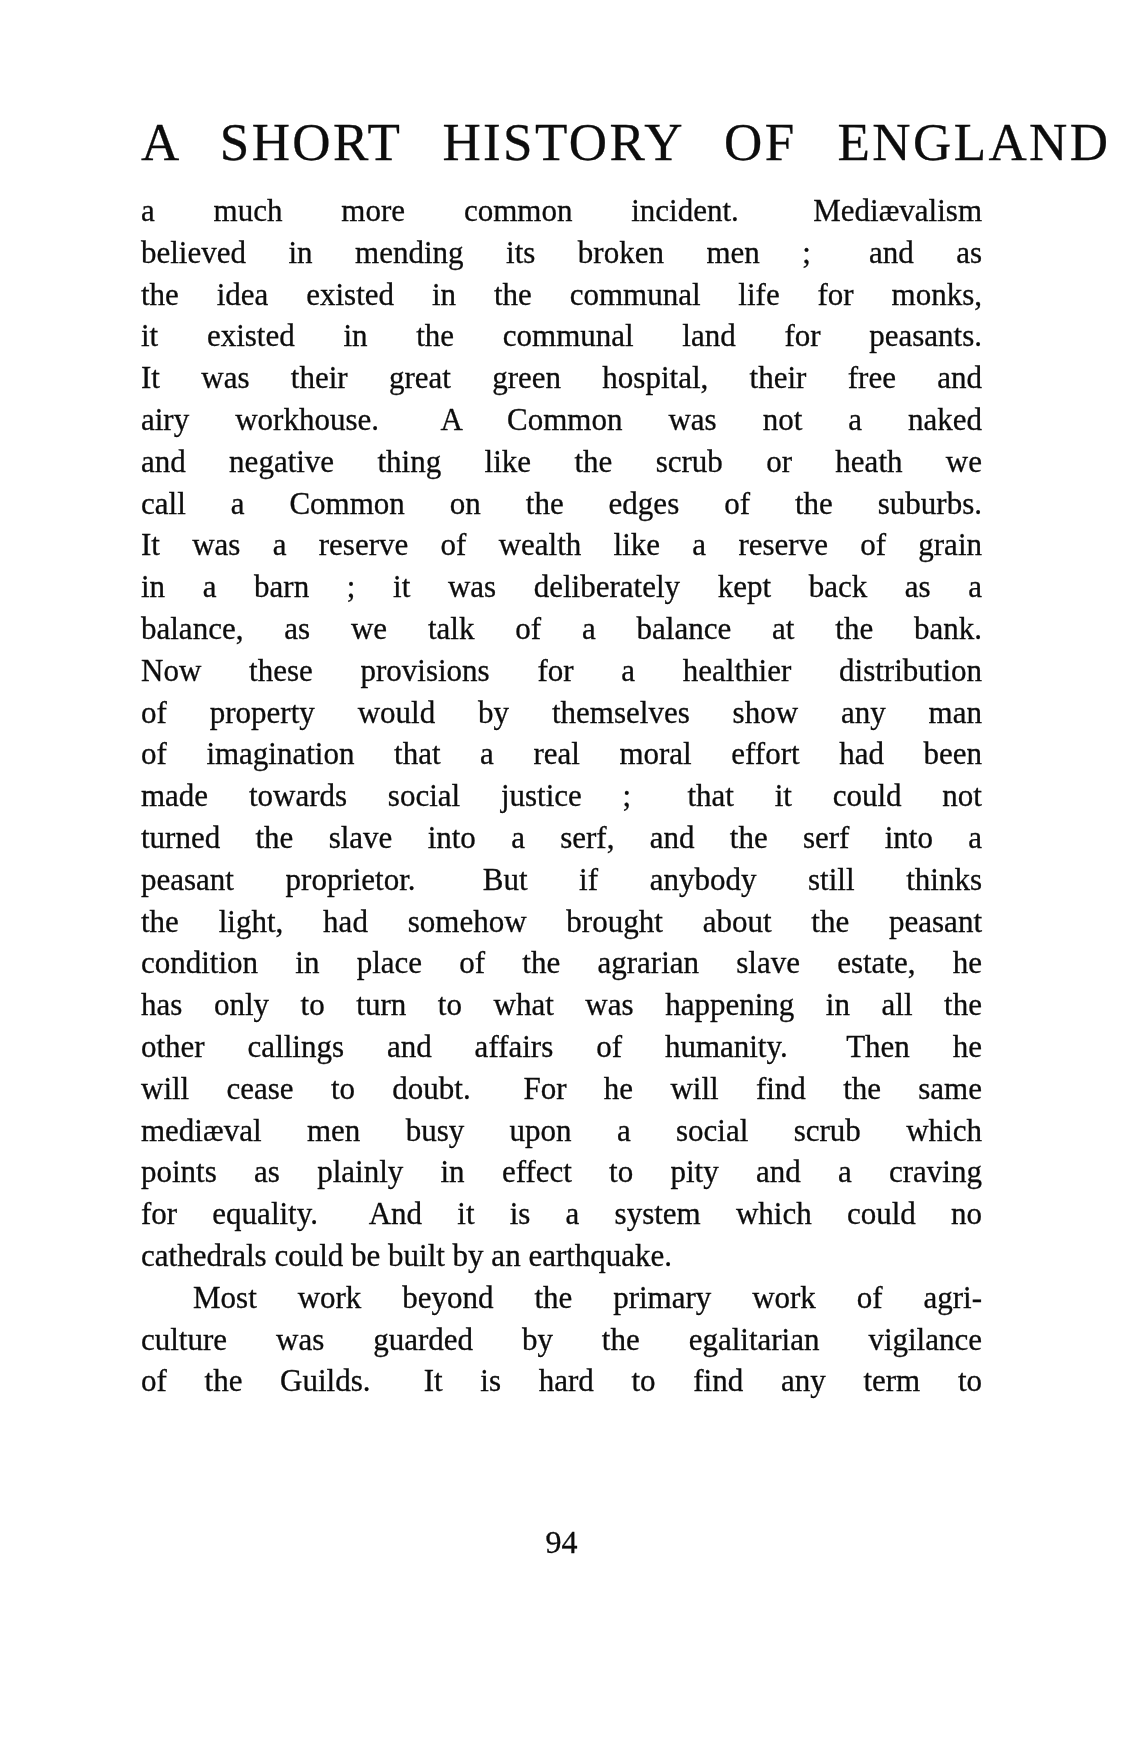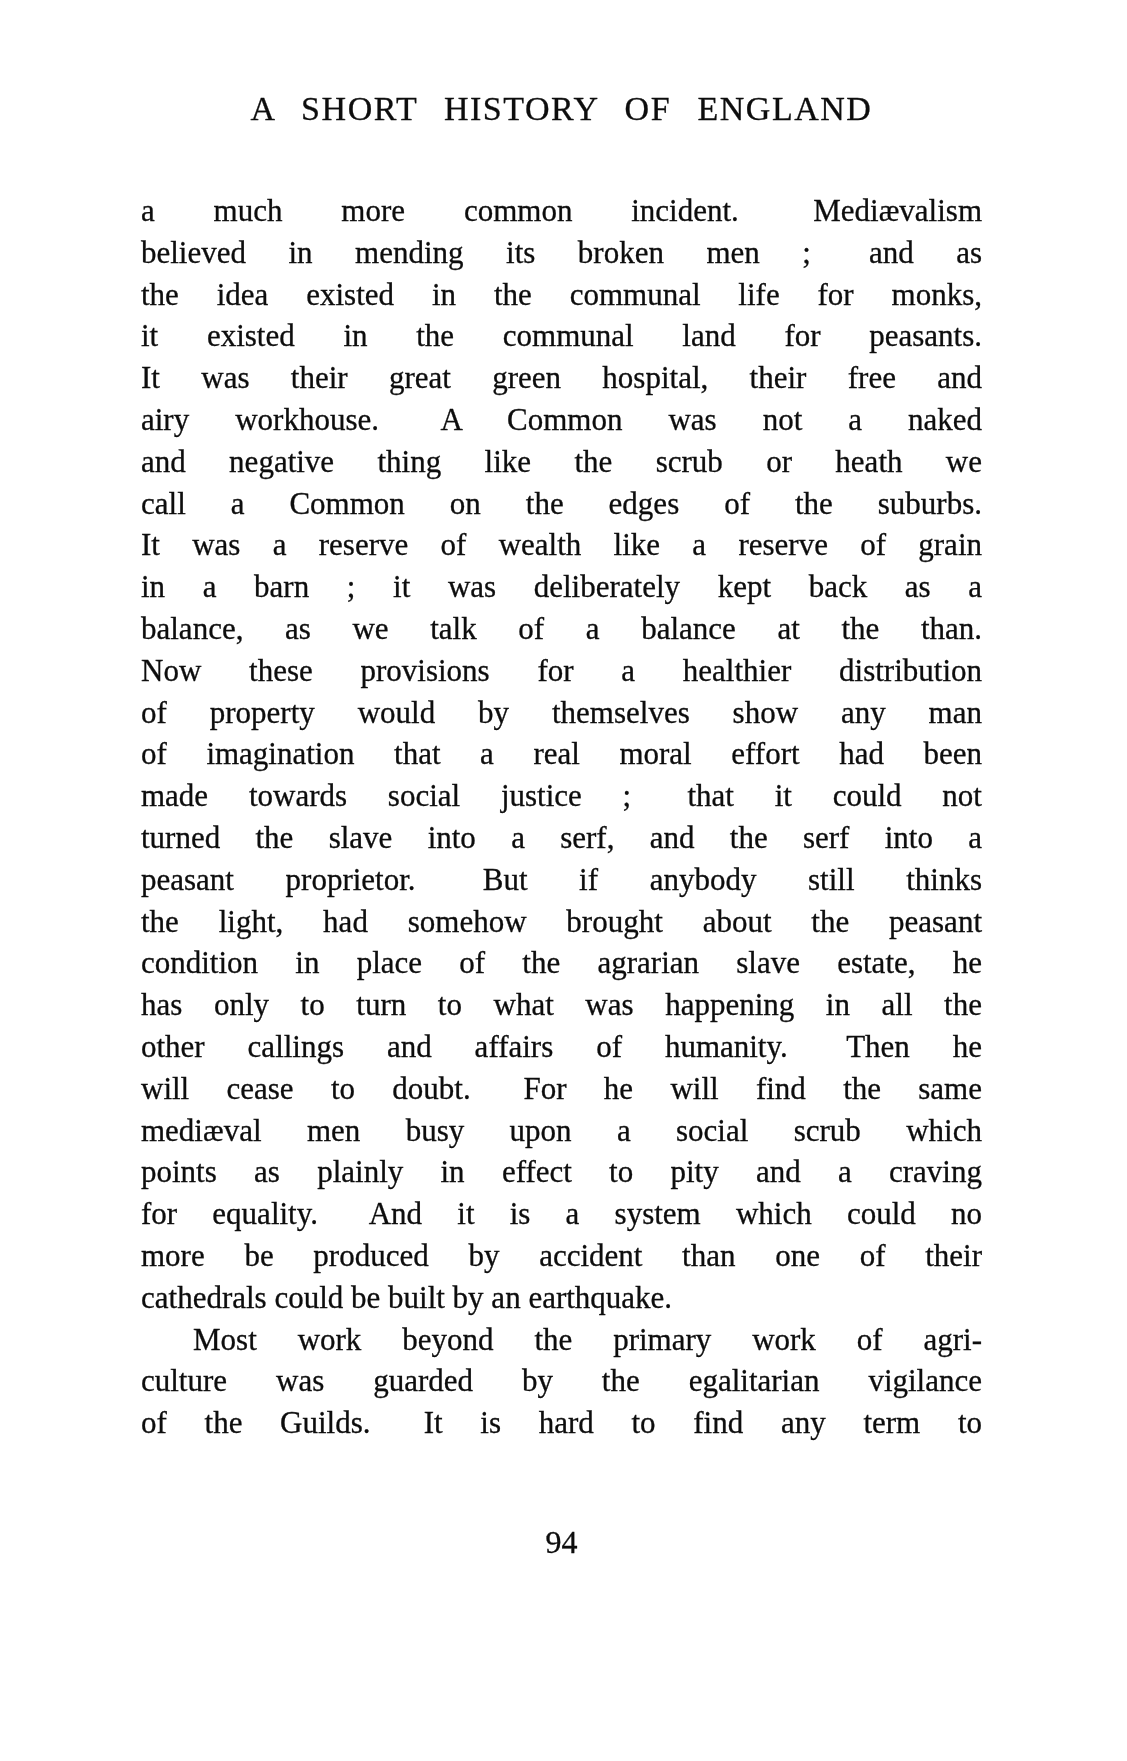--- a/index.html
+++ b/index.html
@@ -17,23 +17,23 @@
     -webkit-text-stroke: 0.3px #0d0d0d;
   }
   .page {
     position: absolute;
     inset: 0;
   }
   .running-head {
     position: absolute;
     left: 141px;
     width: 841px;
-    top: 92px;
+    top: 116px;
     margin: 0;
-    font-size: 34px;
+    font-size: 53px;
     font-weight: normal;
     line-height: 1;
     text-align: center;
     letter-spacing: 0.045em;
     word-spacing: 0.48em;
     white-space: nowrap;
   }
   .body-text {
     position: absolute;
     left: 141px;
@@ -74,36 +74,35 @@
       <div class="line">a much more common incident.  Mediævalism</div>
       <div class="line">believed in mending its broken men ;  and as</div>
       <div class="line">the idea existed in the communal life for monks,</div>
       <div class="line">it existed in the communal land for peasants.</div>
       <div class="line">It was their great green hospital, their free and</div>
       <div class="line">airy workhouse.  A Common was not a naked</div>
       <div class="line">and negative thing like the scrub or heath we</div>
       <div class="line">call a Common on the edges of the suburbs.</div>
       <div class="line">It was a reserve of wealth like a reserve of grain</div>
       <div class="line">in a barn ; it was deliberately kept back as a</div>
-      <div class="line">balance, as we talk of a balance at the than.</div>
+      <div class="line">balance, as we talk of a balance at the bank.</div>
       <div class="line">Now these provisions for a healthier distribution</div>
       <div class="line">of property would by themselves show any man</div>
       <div class="line">of imagination that a real moral effort had been</div>
       <div class="line">made towards social justice ;  that it could not</div>
       <div class="line">turned the slave into a serf, and the serf into a</div>
       <div class="line">peasant proprietor.  But if anybody still thinks</div>
       <div class="line">the light, had somehow brought about the peasant</div>
       <div class="line">condition in place of the agrarian slave estate, he</div>
       <div class="line">has only to turn to what was happening in all the</div>
       <div class="line">other callings and affairs of humanity.  Then he</div>
       <div class="line">will cease to doubt.  For he will find the same</div>
       <div class="line">mediæval men busy upon a social scrub which</div>
       <div class="line">points as plainly in effect to pity and a craving</div>
       <div class="line">for equality.  And it is a system which could no</div>
-      <div class="line">more be produced by accident than one of their</div>
       <div class="line endpara">cathedrals could be built by an earthquake.</div>
       <div class="line indent">Most work beyond the primary work of agri-</div>
       <div class="line">culture was guarded by the egalitarian vigilance</div>
       <div class="line">of the Guilds.  It is hard to find any term to</div>
     </div>
 
   <div class="page-number">94</div>
 </div>
 
 </body></html>

